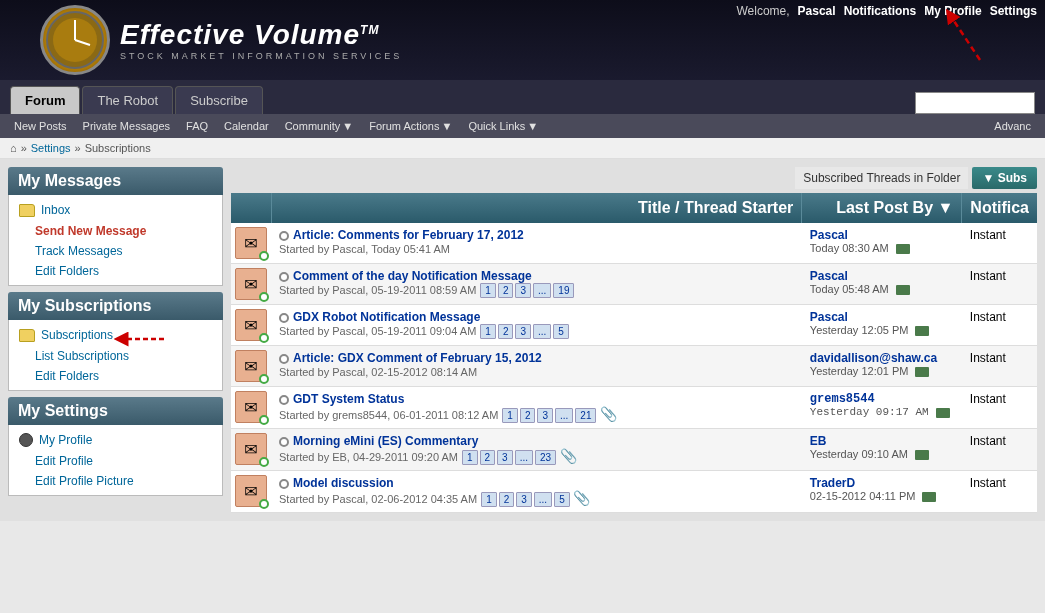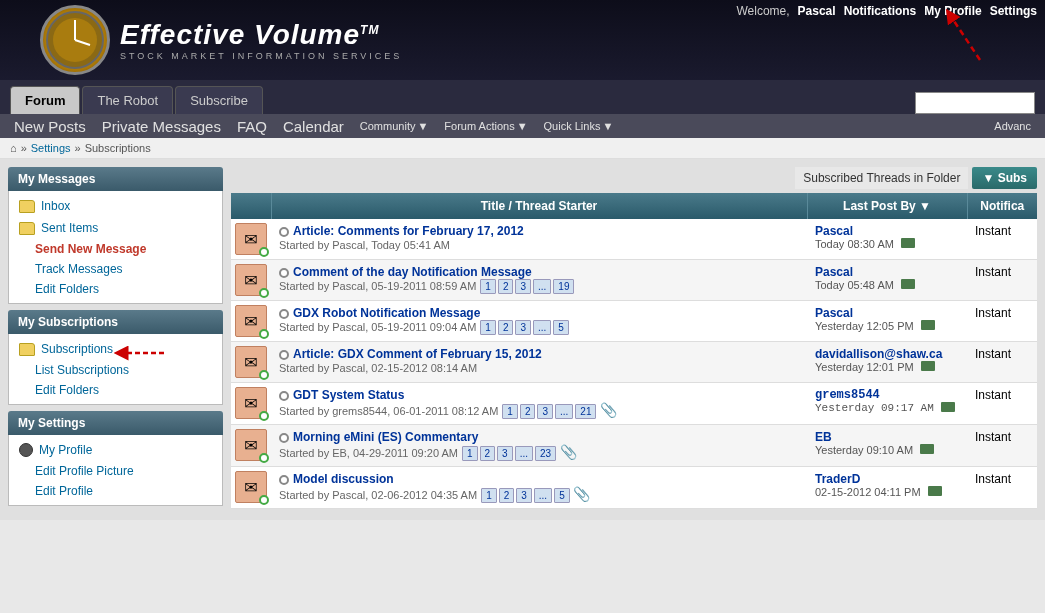--- a/index.html
+++ b/index.html
@@ -115,21 +115,21 @@
       background: #4a4a5a;
       display: flex;
       align-items: center;
       padding: 0 8px;
       height: 24px;
       gap: 4px;
     }
     .sub-nav a {
       color: #e0e0e0;
       text-decoration: none;
-      font-size: 15px;
+      font-size: 11px;
       padding: 2px 6px;
     }
     .sub-nav .dropdown {
       display: flex;
       align-items: center;
       gap: 2px;
       color: #e0e0e0;
       font-size: 11px;
       padding: 2px 6px;
       cursor: pointer;
@@ -168,21 +168,21 @@
       width: 215px;
       min-width: 215px;
     }
     .sidebar-section {
       margin-bottom: 6px;
     }
     .sidebar-header {
       background: linear-gradient(to bottom, #5a7a8a, #3a5a6a);
       color: #fff;
       font-weight: bold;
-      font-size: 12px;
+      font-size: 16px;
       padding: 5px 10px;
       border-radius: 3px 3px 0 0;
     }
     .sidebar-body {
       background: #fff;
       border: 1px solid #bbb;
       border-top: none;
       padding: 4px 0;
     }
     .sidebar-item {
@@ -260,23 +260,23 @@
       width: 100%;
       border-collapse: collapse;
       font-size: 12px;
     }
     .threads-table thead tr {
       background: linear-gradient(to bottom, #4a7a8a, #2a5a6a);
       color: #fff;
     }
     .threads-table thead th {
       padding: 6px 8px;
-      text-align: center;
-      font-weight: bold;
-      font-size: 12px;
+      text-align: right;
+      font-weight: bold;
+      font-size: 16px;
       border-right: 1px solid #5a8a9a;
     }
     .threads-table thead th:last-child { border-right: none; }
     .threads-table tbody tr {
       background: #fff;
       border-bottom: 1px solid #ddd;
     }
     .threads-table tbody tr:nth-child(even) {
       background: #f5f5f5;
     }
@@ -312,21 +312,21 @@
     .last-post-user {
       color: #003399;
       font-weight: bold;
       font-size: 12px;
       text-decoration: none;
     }
     .last-post-time {
       font-size: 11px;
       color: #555;
       display: flex;
-      align-items: flex-start;
+      align-items: flex-end;
       gap: 4px;
     }
 
     
     .clip-icon {
       color: #888;
       font-size: 14px;
     }
 
     .subscriptions-item {
@@ -403,24 +403,20 @@
 
   <div class="sidebar">
 
     <div class="sidebar-section">
       <div class="sidebar-header">My Messages</div>
       <div class="sidebar-body">
         <div class="sidebar-item">
           <span class="folder-icon"></span>
           <a>Inbox</a>
         </div>
-        <div class="sidebar-item">
-          <span class="folder-icon"></span>
-          <a>Sent Items</a>
-        </div>
         <div class="sidebar-link">
           <a style="color:#c0392b;font-weight:bold;">Send New Message</a>
         </div>
         <div class="sidebar-link">
           <a>Track Messages</a>
         </div>
         <div class="sidebar-link">
           <a>Edit Folders</a>
         </div>
       </div>
@@ -452,24 +448,24 @@
     </div>
 
     <div class="sidebar-section">
       <div class="sidebar-header">My Settings</div>
       <div class="sidebar-body">
         <div class="sidebar-item profile-item">
           <span style="display:inline-block;width:14px;height:14px;border-radius:50%;background:#555;border:1px solid #333;"></span>
           <a>My Profile</a>
         </div>
         <div class="sidebar-link">
+          <a>Edit Profile</a>
+        </div>
+        <div class="sidebar-link">
           <a>Edit Profile Picture</a>
-        </div>
-        <div class="sidebar-link">
-          <a>Edit Profile</a>
         </div>
       </div>
     </div>
 
   </div>
 
   <div class="main-panel">
 
     <div class="threads-header-bar">
       <span class="threads-header-text">Subscribed Threads in Folder</span>

